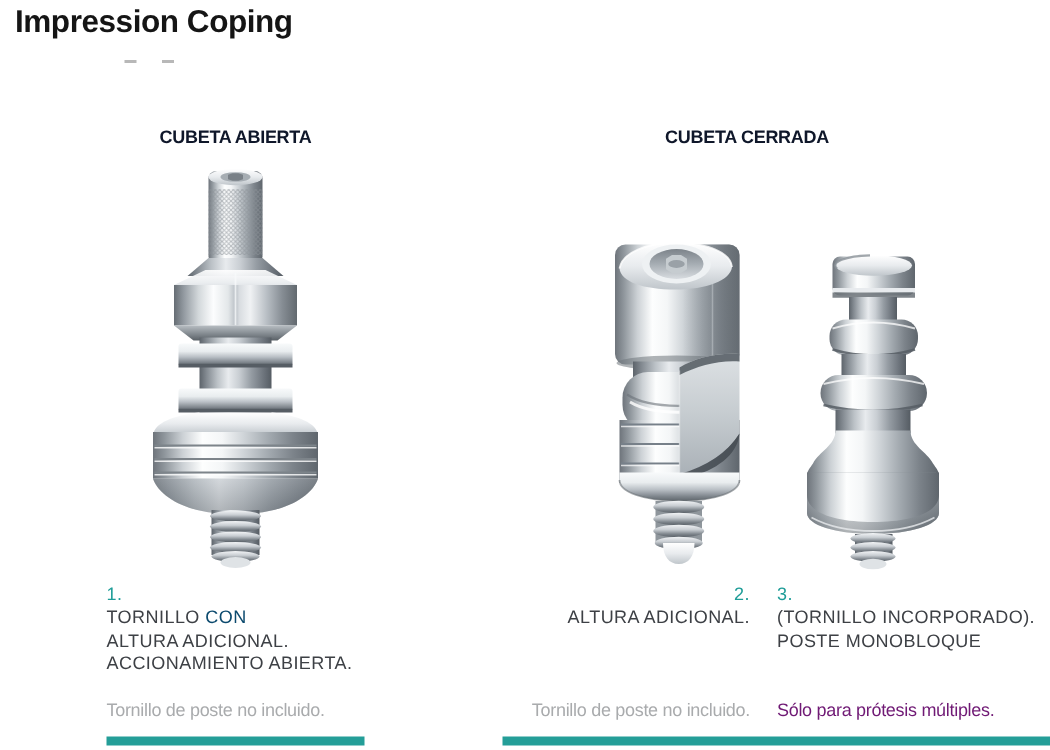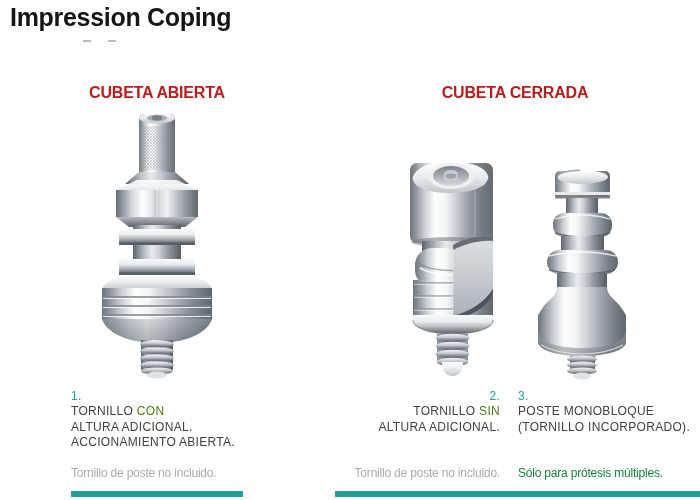--- a/index.html
+++ b/index.html
@@ -1,25 +1,25 @@
 <!DOCTYPE html>
 <html><head>
 <meta charset="utf-8">
 <style>
   * { margin:0; padding:0; box-sizing:border-box; }
   body { width:700px; height:500px; background:#fff; font-family:"Liberation Sans", sans-serif; position:relative; overflow:hidden; }
   .abs { position:absolute; }
-  #title { left:10px; top:3px; font-size:25px; font-weight:700; color:#151515; letter-spacing:-0.3px; }
+  #title { left:10px; top:3px; font-size:21px; font-weight:700; color:#151515; letter-spacing:-0.3px; }
   .clipmark { top:40px; height:2px; background:#9a9a9a; opacity:.7; }
-  .sec-header { top:84px; width:220px; text-align:center; font-size:16px; font-weight:700; color:#b91c1c; letter-spacing:-0.2px; }
+  .sec-header { top:84px; width:220px; text-align:center; font-size:12px; font-weight:700; color:#0f172a; letter-spacing:-0.2px; }
   .pblock { top:389px; font-size:12px; letter-spacing:0.3px; color:#3d4045; line-height:15.3px; }
   .pblock .num { color:#1f9d98; }
-  .pblock .accent { color:#4d7c0f; }
+  .pblock .accent { color:#0c4a6e; }
   .note { top:466px; font-size:12px; letter-spacing:-0.2px; color:#a9abad; }
-  .note.dark { color:#15803d; }
+  .note.dark { color:#701a75; }
   .bar { top:491px; height:6px; background:#249e98; }
 </style>
 </head>
 <body>
 
 <svg width="0" height="0" style="position:absolute">
   <defs>
     <linearGradient id="g-metal" x1="0" y1="0" x2="1" y2="0">
       <stop offset="0" stop-color="#6e747b"></stop>
         <stop offset="0.07" stop-color="#8f969c"></stop>
@@ -95,21 +95,21 @@
       <path d="M0 0 L3 3 M3 0 L0 3" stroke="#8d9399" stroke-width="0.65"></path>
     </pattern>
   </defs>
 </svg>
 
 <div id="title" class="abs">Impression Coping</div>
 <div class="abs clipmark" style="left:83px;width:8px"></div>
 <div class="abs clipmark" style="left:108px;width:8px"></div>
 
 <div class="abs sec-header" style="left:47px">CUBETA ABIERTA</div>
-<div class="abs sec-header" style="left:405px">CUBETA CERRADA</div>
+<div class="abs sec-header" style="left:388px">CUBETA CERRADA</div>
 
 <svg class="abs" style="left:97px;top:110px" width="120" height="270" viewBox="0 0 120 270">
   <rect x="42" y="4" width="36" height="62" rx="5" fill="url(#g-metal)"></rect>
   <rect x="42" y="16" width="36" height="44" fill="url(#p-knurl)" opacity="0.6"></rect>
   <ellipse cx="60" cy="8" rx="18" ry="5.5" fill="url(#g-top)"></ellipse>
   <ellipse cx="60" cy="8" rx="10" ry="3.2" fill="#a6adb3"></ellipse>
   <path d="M55,6.5 L58,5.5 L62,5.5 L65,6.5 L65,9.5 L62,10.5 L58,10.5 L55,9.5 Z" fill="#798087"></path>
   <path d="M42,62 L78,62 L92,74 L28,74 Z" fill="url(#g-metal2)"></path>
   <path d="M19,80 L40,70 L80,70 L101,80 L80,87 L40,87 Z" fill="url(#g-top)" opacity="0.9"></path>
   <rect x="19" y="80" width="82" height="27" fill="url(#g-hex)"></rect>
@@ -197,28 +197,27 @@
 
 <div class="abs pblock" style="left:71px;width:176px;text-align:left">
   <div class="num">1.</div>
   <div><span>TORNILLO </span><span class="accent">CON</span></div>
   <div>ALTURA ADICIONAL.</div>
   <div>ACCIONAMIENTO ABIERTA.</div>
 </div>
 
 <div class="abs pblock" style="left:324px;width:176px;text-align:right">
   <div class="num">2.</div>
-  <div><span>TORNILLO </span><span class="accent">SIN</span></div>
   <div>ALTURA ADICIONAL.</div>
 </div>
 
 <div class="abs pblock" style="left:518px;width:182px;text-align:left">
   <div class="num">3.</div>
+  <div>(TORNILLO INCORPORADO).</div>
   <div><span>POSTE MONOBLOQUE</span></div>
-  <div>(TORNILLO INCORPORADO).</div>
 </div>
 
 <div class="abs note" style="left:71px">Tornillo de poste no incluido.</div>
 <div class="abs note" style="left:324px;width:176px;text-align:right">Tornillo de poste no incluido.</div>
 <div class="abs note dark" style="left:518px">Sólo para prótesis múltiples.</div>
 
 <div class="abs bar" style="left:71px;width:172px"></div>
 <div class="abs bar" style="left:335px;width:365px"></div>
 
 </body></html>

